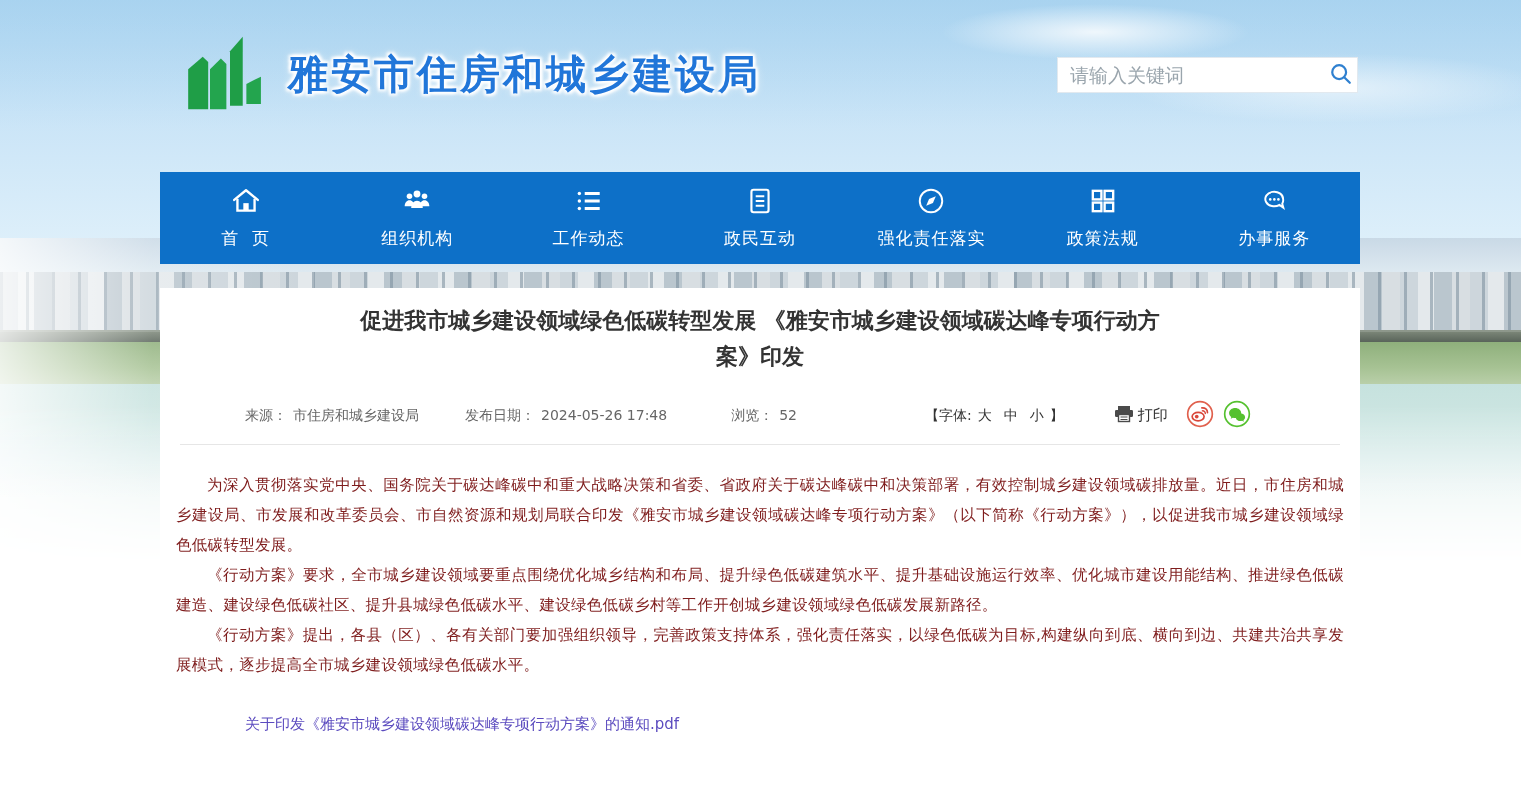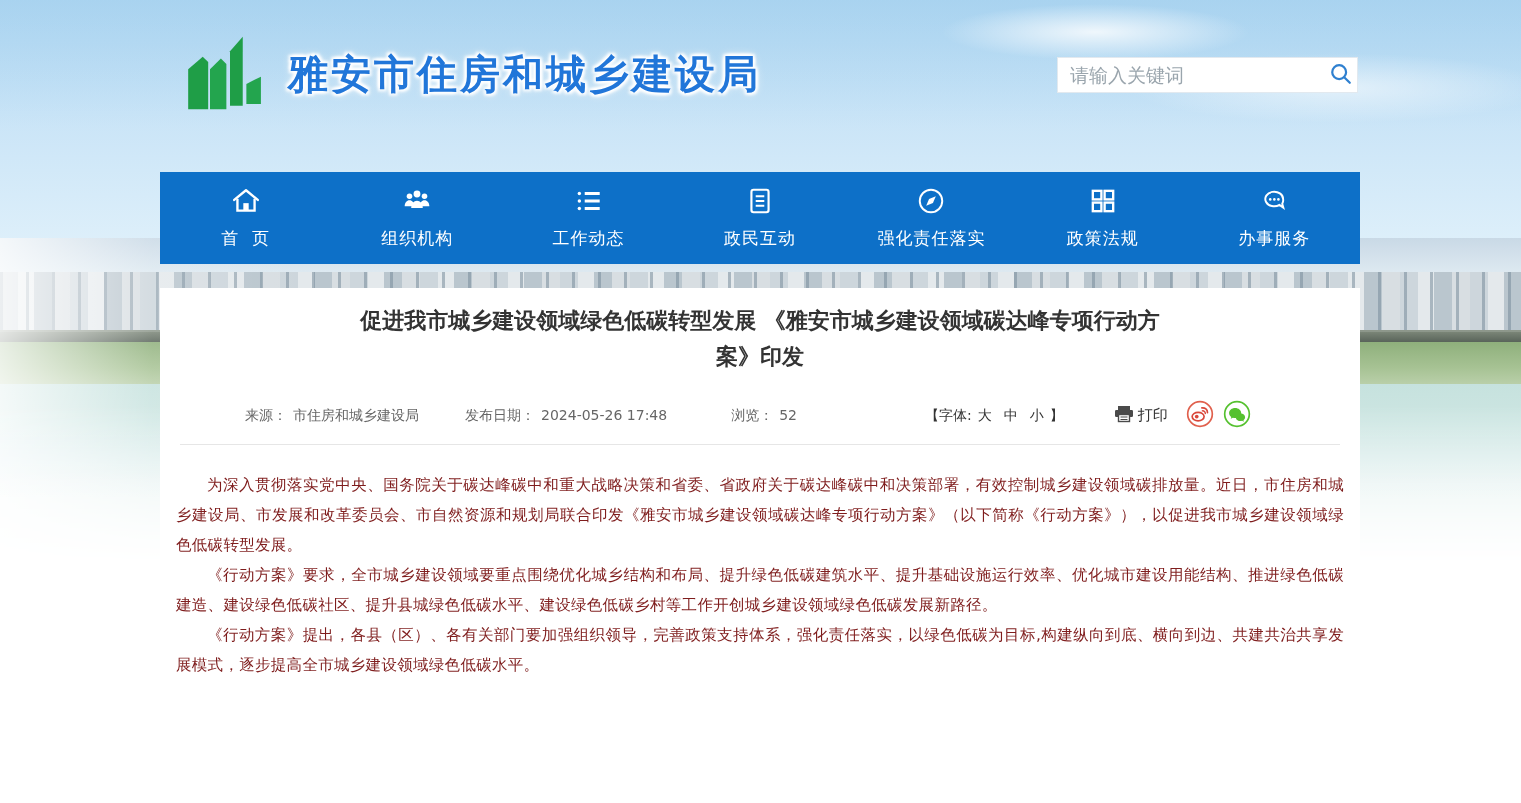--- a/index.html
+++ b/index.html
@@ -233,15 +233,16 @@
     </div>
 
     <div class="divider"></div>
 
     <div class="body-text">
       <p>为深入贯彻落实党中央、国务院关于碳达峰碳中和重大战略决策和省委、省政府关于碳达峰碳中和决策部署，有效控制城乡建设领域碳排放量。近日，市住房和城乡建设局、市发展和改革委员会、市自然资源和规划局联合印发《雅安市城乡建设领域碳达峰专项行动方案》（以下简称《行动方案》），以促进我市城乡建设领域绿色低碳转型发展。</p>
       <p>《行动方案》要求，全市城乡建设领域要重点围绕优化城乡结构和布局、提升绿色低碳建筑水平、提升基础设施运行效率、优化城市建设用能结构、推进绿色低碳建造、建设绿色低碳社区、提升县城绿色低碳水平、建设绿色低碳乡村等工作开创城乡建设领域绿色低碳发展新路径。</p>
       <p>《行动方案》提出，各县（区）、各有关部门要加强组织领导，完善政策支持体系，强化责任落实，以绿色低碳为目标,构建纵向到底、横向到边、共建共治共享发展模式，逐步提高全市城乡建设领域绿色低碳水平。</p>
     </div>
 
+    <a class="attach">关于印发《雅安市城乡建设领域碳达峰专项行动方案》的通知.pdf</a>
   </div>
 
 </div>
 
 </body></html>

